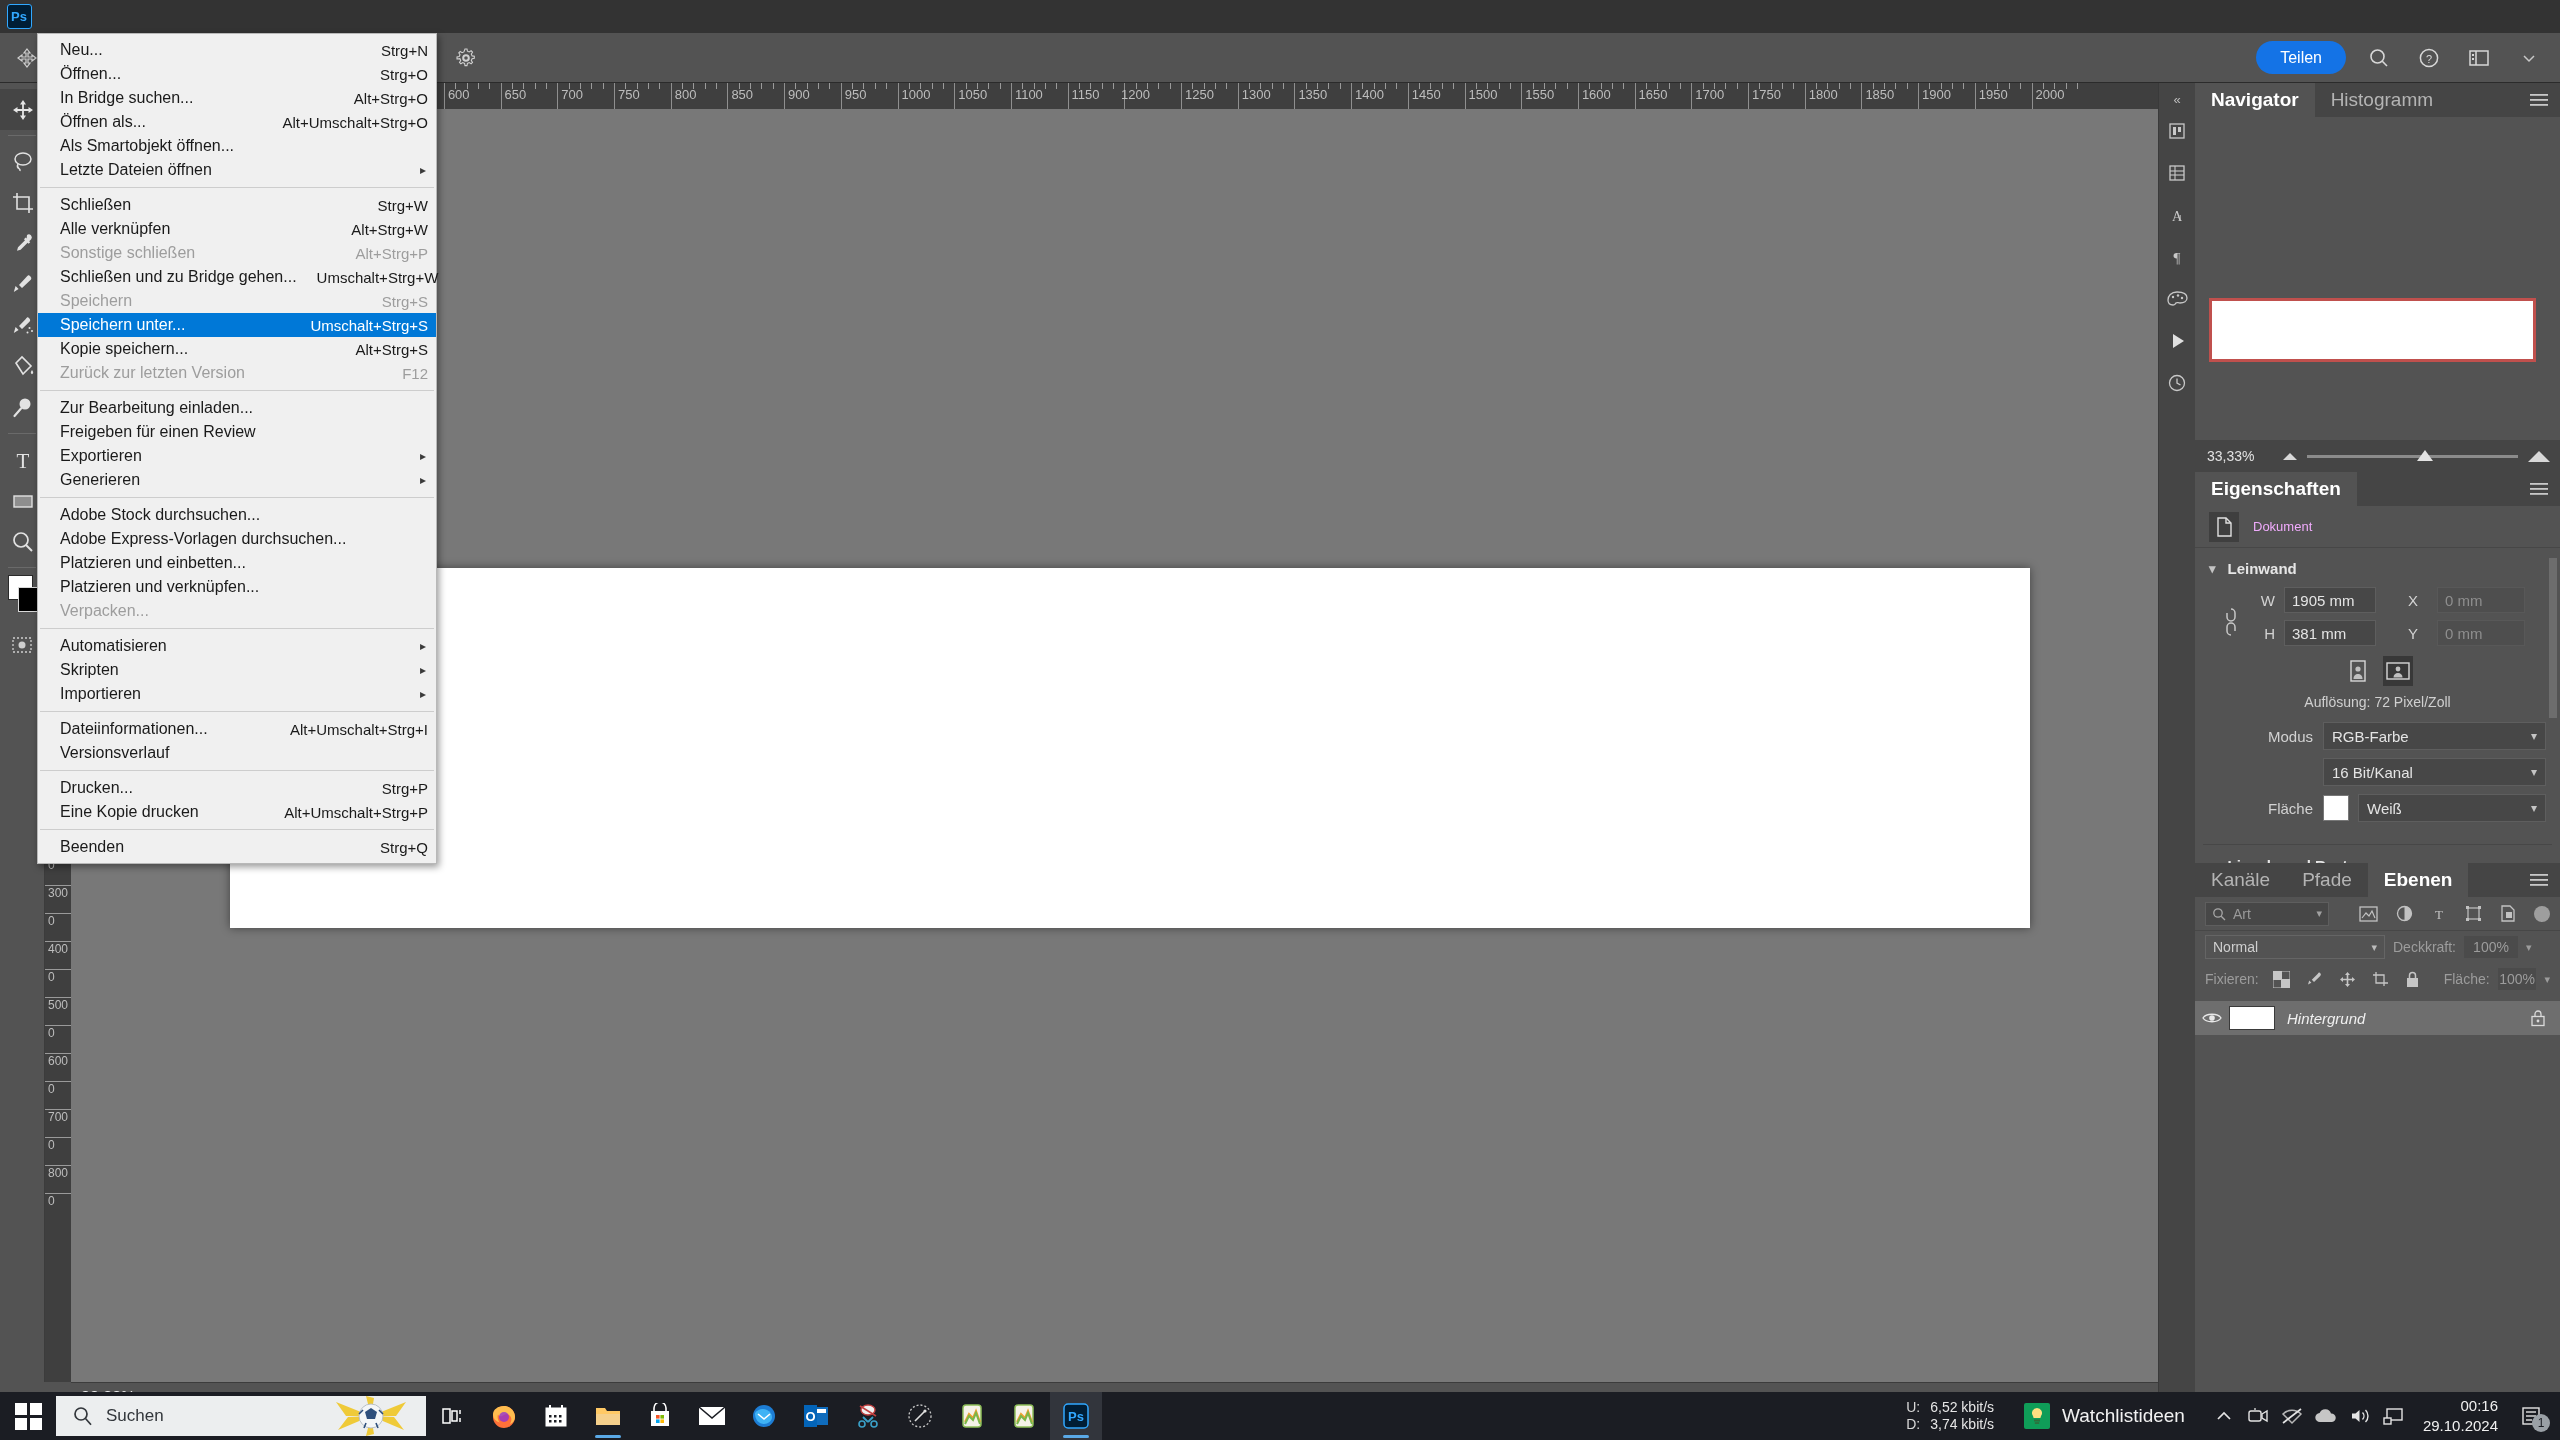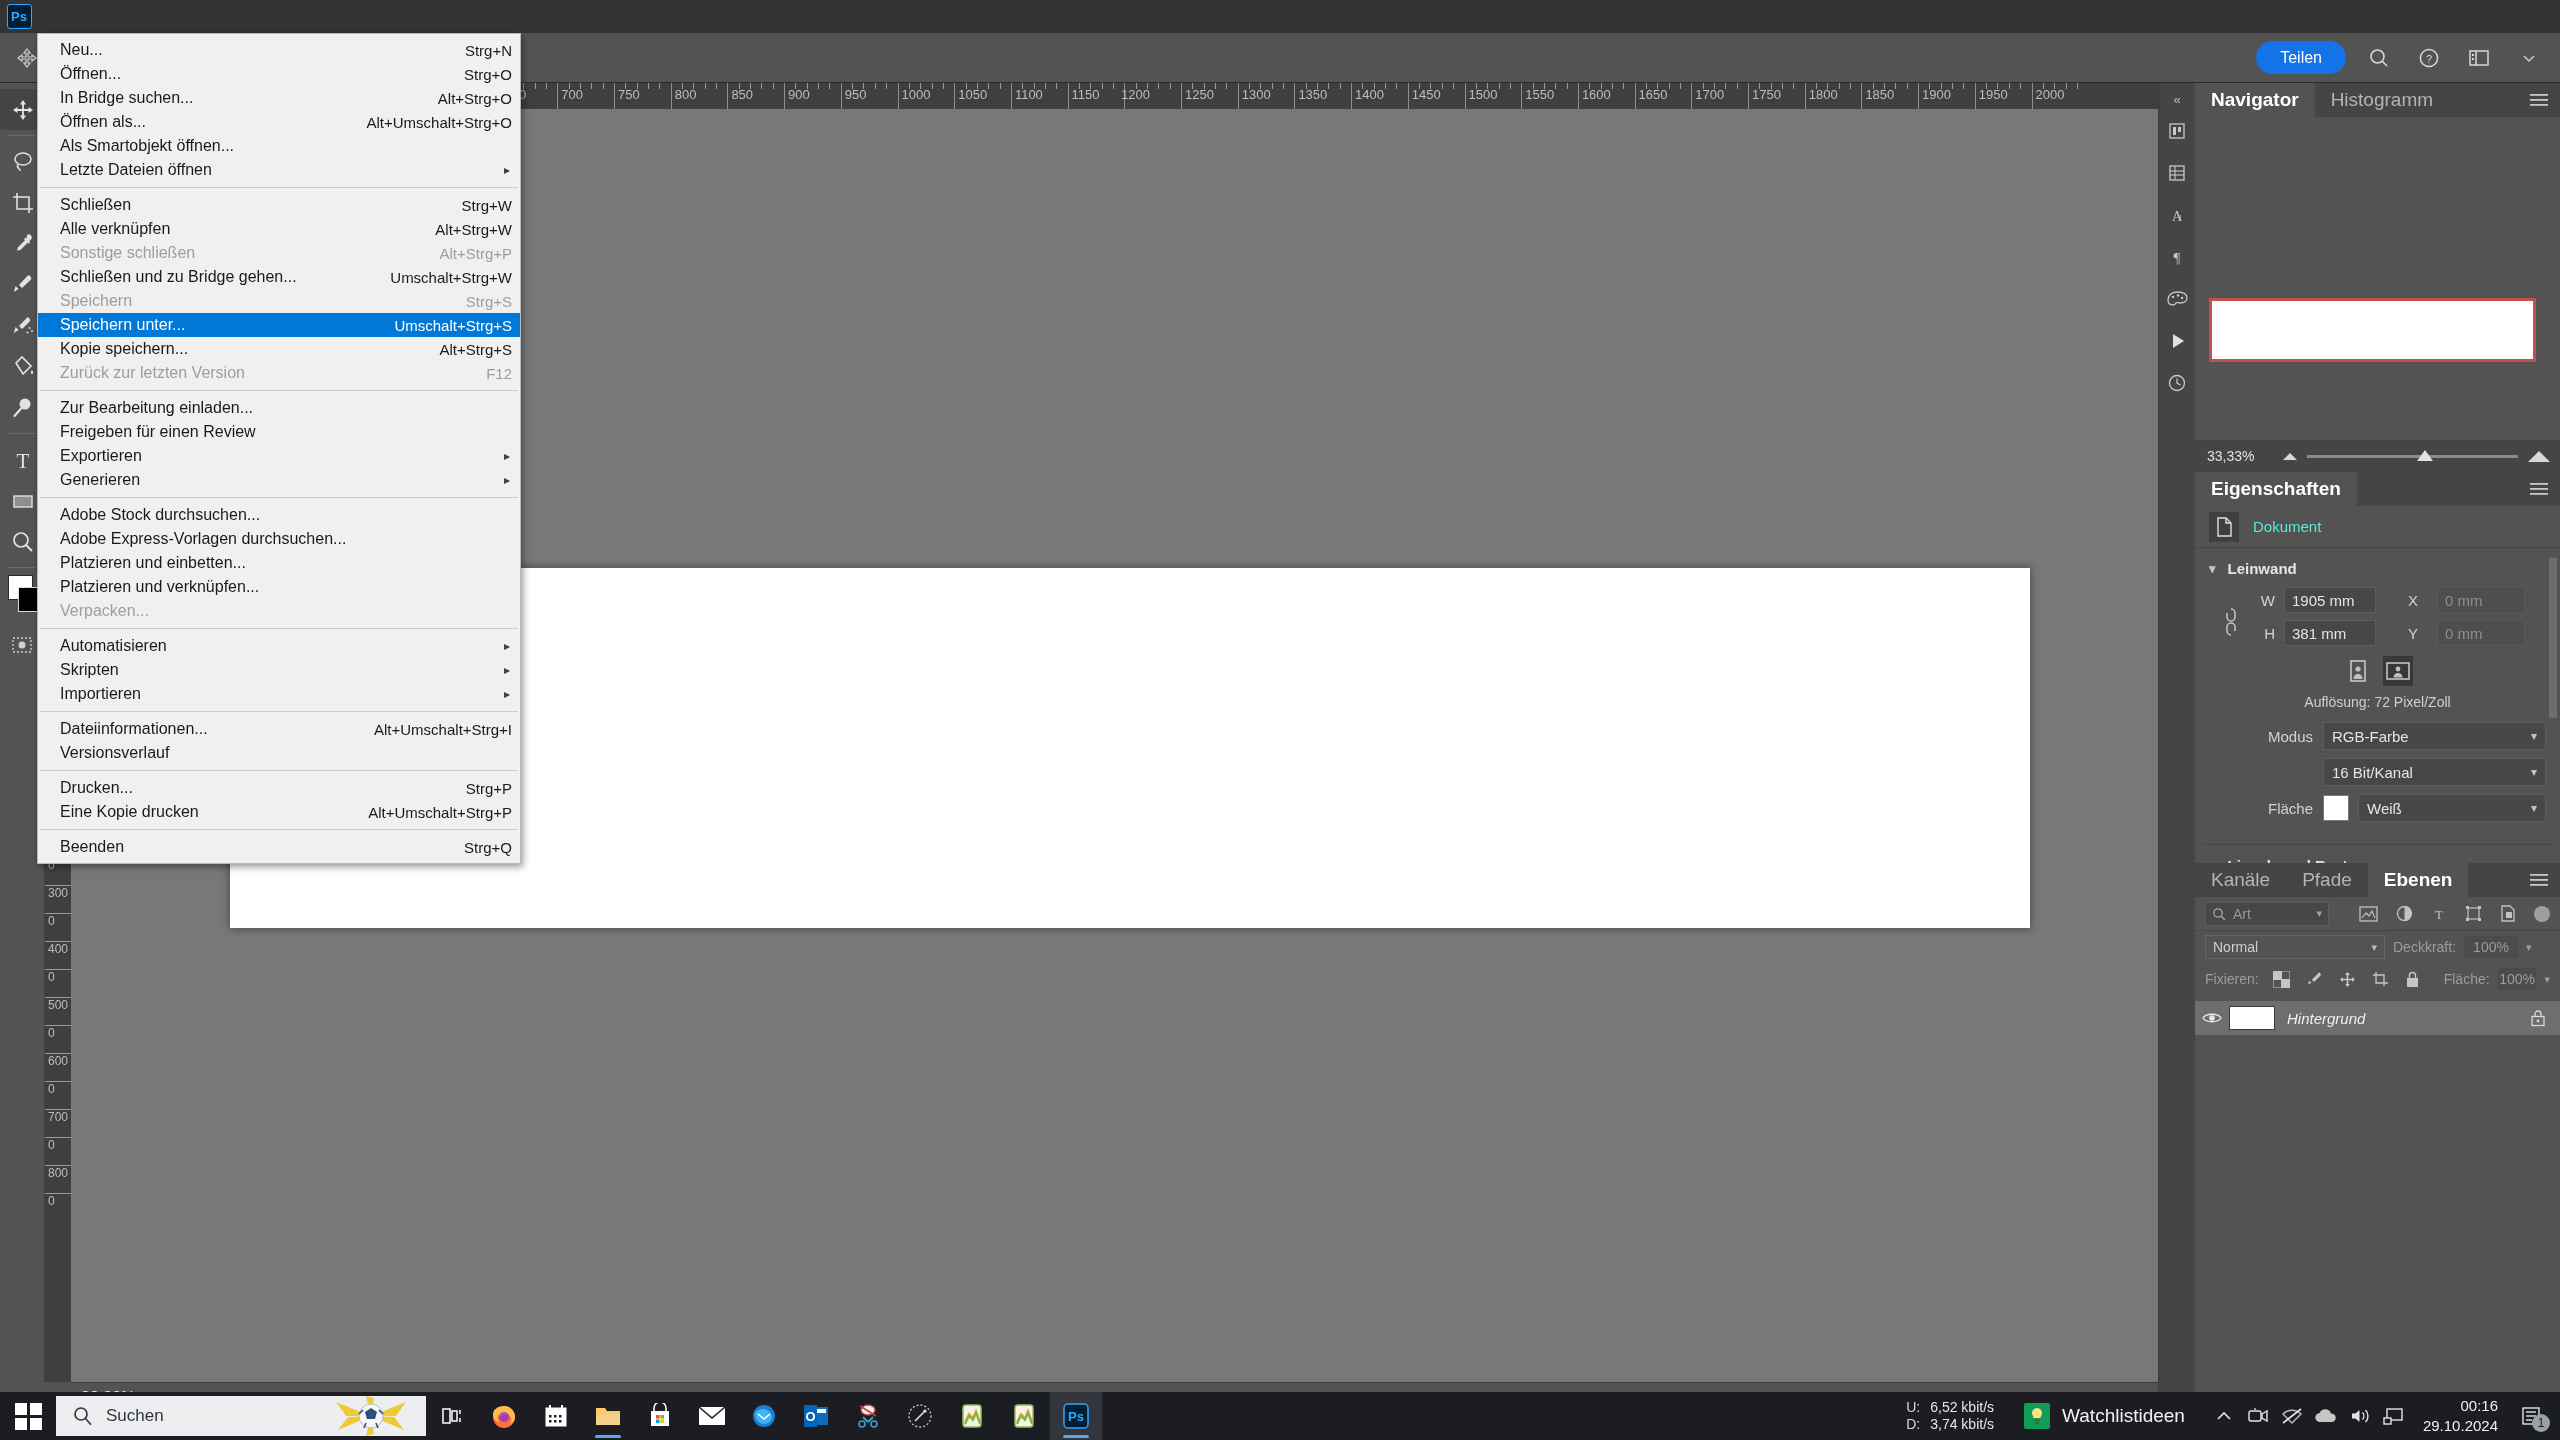--- a/index.html
+++ b/index.html
@@ -156,21 +156,21 @@
     position:absolute; left: 52%; top: -5px; width: 0; height: 0;
     border-left: 8px solid transparent; border-right: 8px solid transparent; border-bottom: 11px solid #e3e3e3;
   }
   .tri-sm { width:0;height:0;border-left:7px solid transparent;border-right:7px solid transparent;border-bottom:7px solid #d8d8d8;}
   .tri-lg { width:0;height:0;border-left:11px solid transparent;border-right:11px solid transparent;border-bottom:11px solid #d8d8d8;}
 
   
   .props-body { background: #535353; position: relative; }
   .prop-docrow { display:flex; align-items:center; height: 42px; padding-left: 14px; gap: 14px; border-bottom:1px solid #474747;}
   .doc-icon { width:30px;height:30px;background:#3f3f3f;display:flex;align-items:center;justify-content:center;}
-  .prop-docrow span { font-size: 15px; color: #5eead4; }
+  .prop-docrow span { font-size: 13px; color: #f0abfc; }
   .prop-section-title {
     display:flex; align-items:center; gap: 12px; padding: 12px 0 10px 14px;
     font-size: 15px; color: #e6e6e6; font-weight: bold;
   }
   .chev { color:#c4c4c4; font-size: 13px; }
   .canvas-grid { padding: 0 0 14px 0; position: relative; }
   .wh-row { display:flex; align-items:center; margin-bottom: 7px; padding-left: 58px; }
   .wh-label { width: 22px; font-size: 15px; color:#d2d2d2; text-align:right; margin-right: 9px; }
   .fld {
     background:#474747; border:1px solid #5e5e5e; color:#e4e4e4; font-size: 15px;
@@ -227,21 +227,21 @@
   .layer-name { font-size: 15px; color:#f0f0f0; font-style: italic; }
   .layer-lock { margin-left:auto; margin-right: 14px; color:#dadada; }
   .layers-footer {
     position:absolute; left:0; right:0; bottom:0; height: 36px; background:#535353;
     display:flex; align-items:center; justify-content:center; gap: 26px; color:#c2c2c2;
     border-top:1px solid #484848;
   }
 
   
   .dropdown {
-    position: absolute; left: 37px; top: 33px; width: 484px;
+    position: absolute; left: 37px; top: 33px; width: 400px;
     background: #f0f0f0; border: 1px solid #b8b8b8;
     box-shadow: 2px 3px 7px rgba(0,0,0,0.4); z-index: 100;
     padding: 4px 0; font-size: 16px;
   }
   .dd-item {
     display: flex; align-items: center; height: 24px; padding: 0 8px 0 22px;
     color: #1a1a1a; white-space: nowrap; position: relative; cursor: default;
   }
   .dd-item.disabled { color: #9d9d9d; }
   .dd-item.hl { background: #0078d7; color: #ffffff; }

